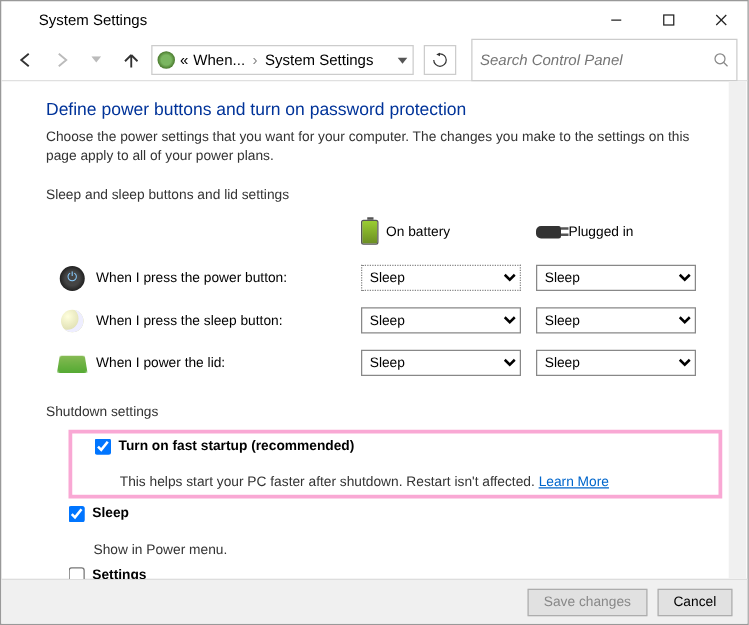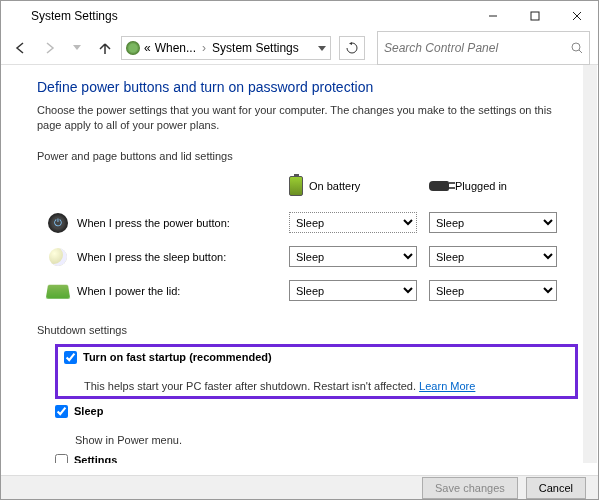--- a/index.html
+++ b/index.html
@@ -28,23 +28,23 @@
 .row-icon { width: 22px; height: 22px; display: flex; align-items: center; justify-content: center; }
 select { width: 100%; height: 21px; font-size: 11px; border: 1px solid #888; background: #fff; padding: 0 2px; }
 select.dotted { border-style: dotted; }
 .shutdown { margin-top: 16px; }
 .opts { margin-left: 18px; }
 .opt { margin-bottom: 8px; font-size: 11px; }
 .opt .line1 { display: flex; align-items: center; gap: 6px; }
 .opt .line1 label { font-weight: bold; }
 .opt .sub { margin-left: 20px; color: #333; margin-top: 16px; }
 .opt .sub a { color: #0066cc; }
-.highlight { border: 3px solid #6d28d9; padding: 4px 6px; margin-bottom: 6px; }
+.highlight { border: 3px solid #f9a8d4; padding: 4px 18px; margin-bottom: 6px; }
 input[type=checkbox] { width: 13px; height: 13px; }
-.footer { position: absolute; bottom: 0; left: 0; right: 0; height: 24px; background: #f0f0f0; border-top: 1px solid #ddd; display: flex; align-items: center; justify-content: flex-end; padding: 0 12px; gap: 8px; }
+.footer { position: absolute; bottom: 0; left: 0; right: 0; height: 36px; background: #f0f0f0; border-top: 1px solid #ddd; display: flex; align-items: center; justify-content: flex-end; padding: 0 12px; gap: 8px; }
 .footer button { height: 22px; padding: 0 12px; font-size: 11px; border: 1px solid #adadad; background: #e1e1e1; }
 .footer button:disabled { color: #888; }
 .gear-green { width:16px;height:16px;background:radial-gradient(circle,#7bb661 40%,#4a7a2e 70%);border-radius:50%; }
 .battery-ic { width:14px;height:20px;border:1px solid #555;border-radius:2px;position:relative;background:linear-gradient(#9acd32,#6b8e23); }
 .battery-ic:before { content:"";position:absolute;top:-3px;left:4px;width:5px;height:2px;background:#555; }
 .plug-ic { width:20px;height:10px;background:#333;border-radius:4px 2px 2px 4px;position:relative; }
 .plug-ic:before{content:"";position:absolute;right:-6px;top:1px;width:6px;height:2px;background:#555;box-shadow:0 5px 0 #555;}
 .power-ic { width:20px;height:20px;border-radius:50%;background:radial-gradient(circle,#444 40%,#222 70%);display:flex;align-items:center;justify-content:center;color:#8cf;font-size:10px; }
 .moon-ic { width:18px;height:18px;border-radius:50%;background:radial-gradient(circle at 30% 30%,#ffd,#cc9);box-shadow:inset -4px -2px 0 #eef; }
 .lid-ic { width:22px;height:16px;background:linear-gradient(#8b5,#5a3);border-radius:2px;transform:perspective(40px) rotateX(30deg); }
@@ -116,21 +116,21 @@
         <circle cx="5" cy="5" r="4" fill="none" stroke="#888"></circle>
         <line x1="8" y1="8" x2="11" y2="11" stroke="#888"></line>
       </svg>
   </div>
 </div>
 
 <div class="content">
   <h1>Define power buttons and turn on password protection</h1>
   <p class="desc">Choose the power settings that you want for your computer. The changes you make to the settings on this page apply to all of your power plans.</p>
 
-  <div class="section-label">Power and page buttons and lid settings</div>
+  <div class="section-label">Sleep and sleep buttons and lid settings</div>
 
   <div class="cols">
     <div></div>
     <div class="col-head">
         <span class="battery-ic"></span>
         <span>On battery</span>
       </div>
     <div class="col-head">
         <span class="plug-ic"></span>
         <span>Plugged in</span>

